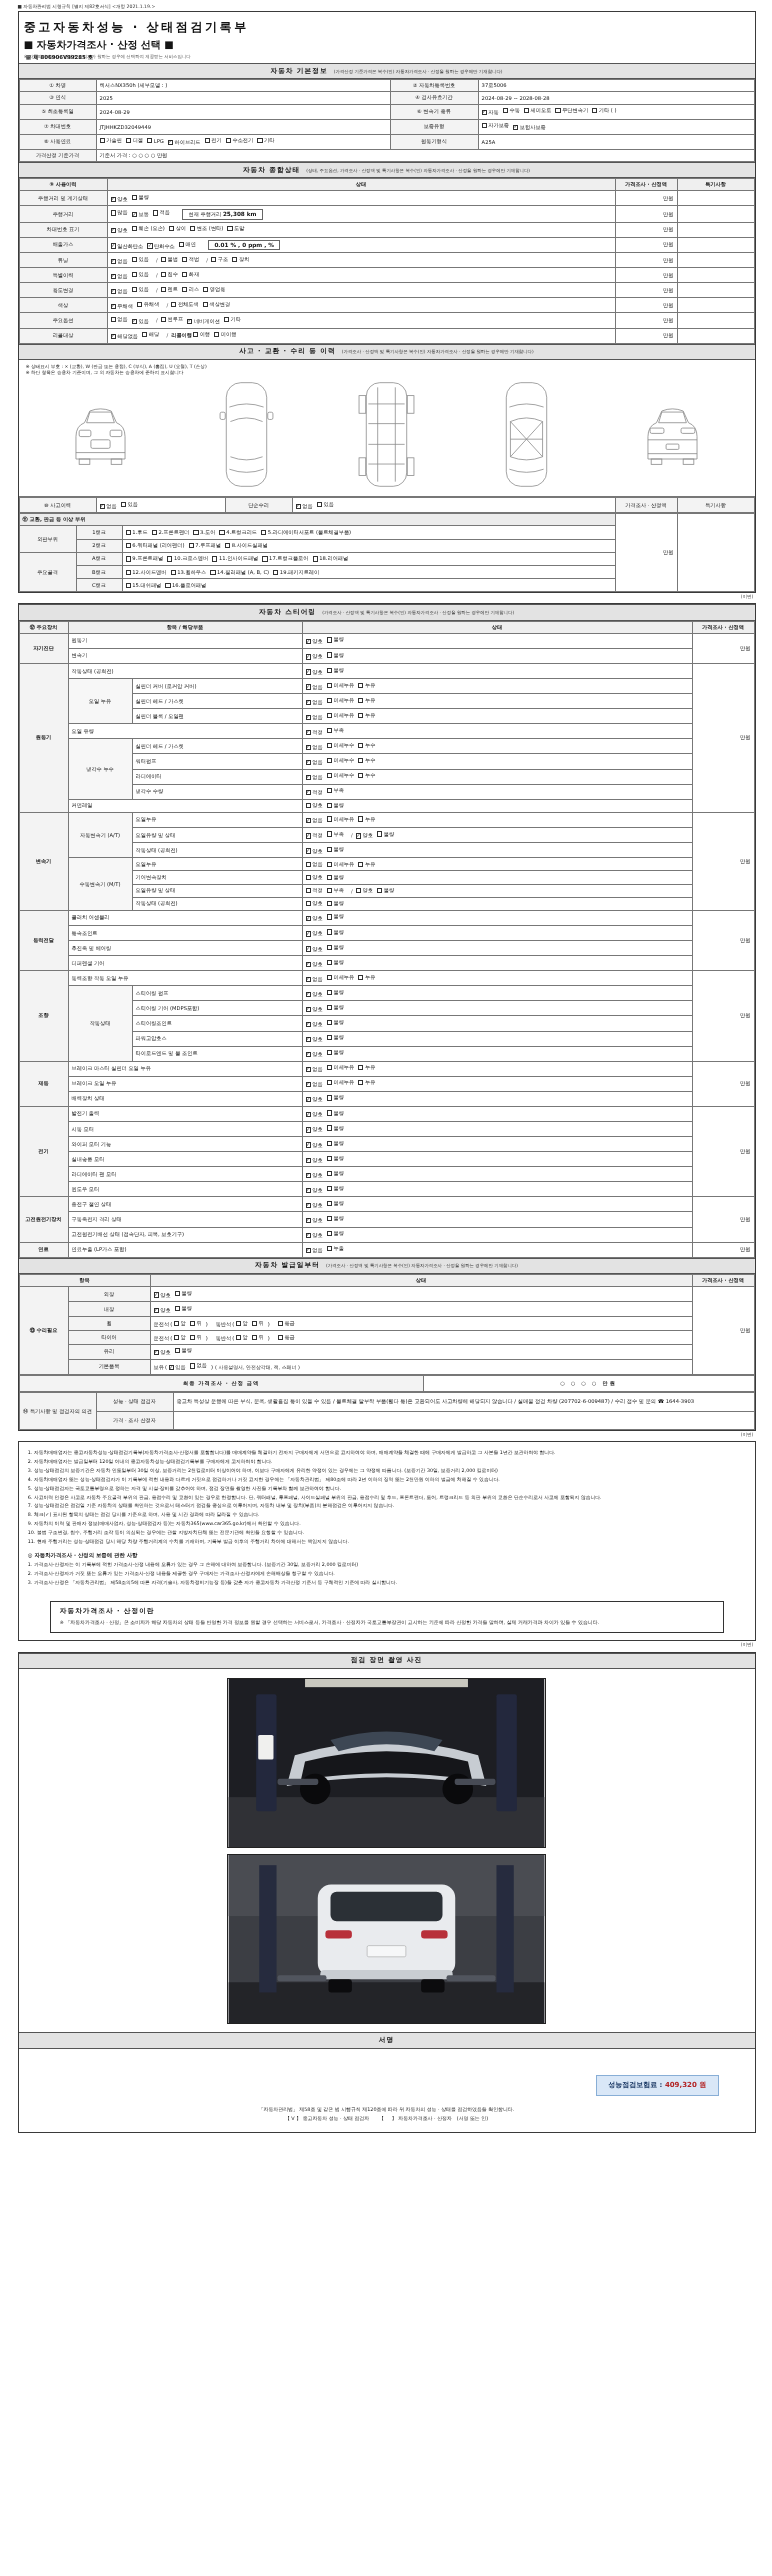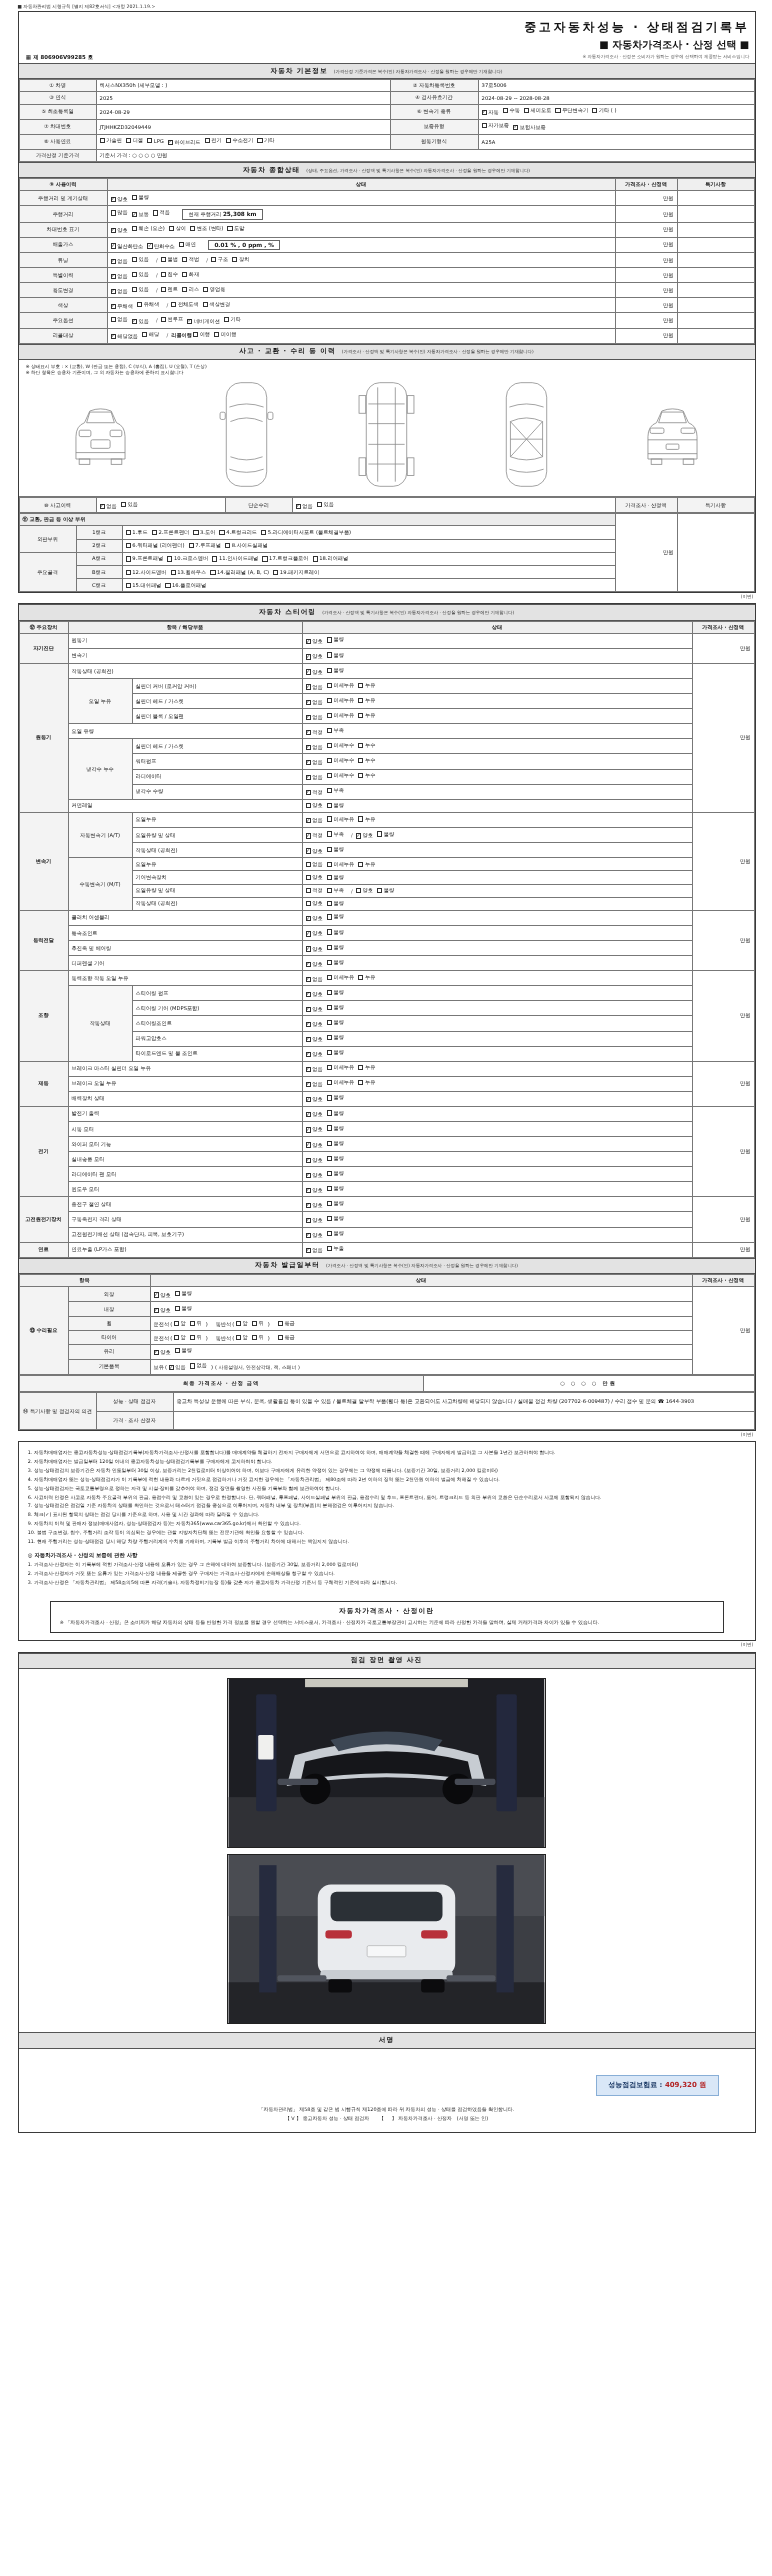--- a/index.html
+++ b/index.html
@@ -1,21 +1,21 @@
 <!DOCTYPE html>
 <html style="font-size:8.2px"><head>
 <meta charset="utf-8">
 <style>
 *{box-sizing:border-box;margin:0;padding:0}
 body{width:773px;background:#fff;font-family:"DejaVu Sans","Liberation Sans",sans-serif;color:#141414}
 .sheet{padding:3.1px 17.5px 9.3px}
 .topline{font-size:4.6px;color:#333;margin:1px 0 1.5px}
 .page{border:0.8px solid #3a3a3a;background:#fff;margin-bottom:1px}
 .pgmark{text-align:right;font-size:4.6px;color:#444;margin:0.5px 2.1px 4.1px}
-.hdr{position:relative;text-align:right;padding:7.2px 5.2px 4.1px}
+.hdr{position:relative;text-align:left;padding:7.2px 5.2px 4.1px}
 .title{font-size:12px;font-weight:bold;letter-spacing:2.6px}
 .subtitle{font-size:10px;font-weight:bold;margin-top:2.6px}
 .subnote{font-size:4.4px;color:#555;margin-top:1.5px}
 .docno{position:absolute;left:7.2px;bottom:2.1px;font-size:5.4px;font-weight:bold;display:flex;gap:2.1px;align-items:center}
 .doc-icon{font-size:5.7px}
 .secbar{background:#e3e3e3;border-top:0.5px solid #555;border-bottom:0.5px solid #555;text-align:center;padding:2.6px 2.1px;font-size:6.7px}
 .secbar .st{font-weight:bold;letter-spacing:1px}
 .secnote{font-size:4.4px;color:#333;margin-left:4.1px;font-weight:normal}
 .tbl{width:100%;border-collapse:collapse}
 .tbl td,.tbl th{border:0.5px solid #777;font-size:5.2px;padding:2.1px 3.1px;vertical-align:middle}
@@ -40,21 +40,21 @@
 .legend p{font-size:4.6px;margin:0.5px 0;color:#222}
 .cars{display:flex;justify-content:space-around;align-items:center;margin-top:4.1px}
 .finalrow td{padding:4.1px 5.2px}
 .fl{font-weight:bold;font-size:6.2px;letter-spacing:1px;width:55%}
 .fv{font-weight:bold;font-size:6.2px;letter-spacing:2.1px;text-align:center}
 .optext{font-size:4.9px;line-height:1.5;text-align:left;height:18.5px}
 .notice-body{padding:5.2px 9.3px 7.2px}
 .np{font-size:4.8px;line-height:1.55;margin:1.5px 0;color:#111}
 .nhead{font-size:5.4px;font-weight:bold;margin:6.2px 0 2.1px}
 .whatis{border:0.8px solid #333;margin:6.2px 31px 7.2px;padding:5.2px 9.3px;background:#fff}
-.whatis-title{text-align:center;font-weight:bold;font-size:6.7px;letter-spacing:1px;margin-bottom:3.1px}
+.whatis-title{text-align:left;font-weight:bold;font-size:6.7px;letter-spacing:1px;margin-bottom:3.1px}
 .whatis-body{font-size:4.9px;line-height:1.6}
 .photos{padding:3.1px 0 8.2px;text-align:center}
 .photo{margin:6.2px auto 0;display:block;border:0.5px solid #222}
 .signspace{height:21.6px}
 .feebox{display:block;width:fit-content;margin:5.2px 36px 9.3px auto;background:#d9e7f7;border:0.5px solid #88aed6;padding:4.1px 11.3px;font-size:7px;font-weight:bold;color:#1c3a66}
 .feebox b{color:#b22222}
 .signlines{text-align:center;font-size:4.9px;line-height:1.9;color:#222;padding-bottom:8.2px}
 </style>
 </head>
 <body>

